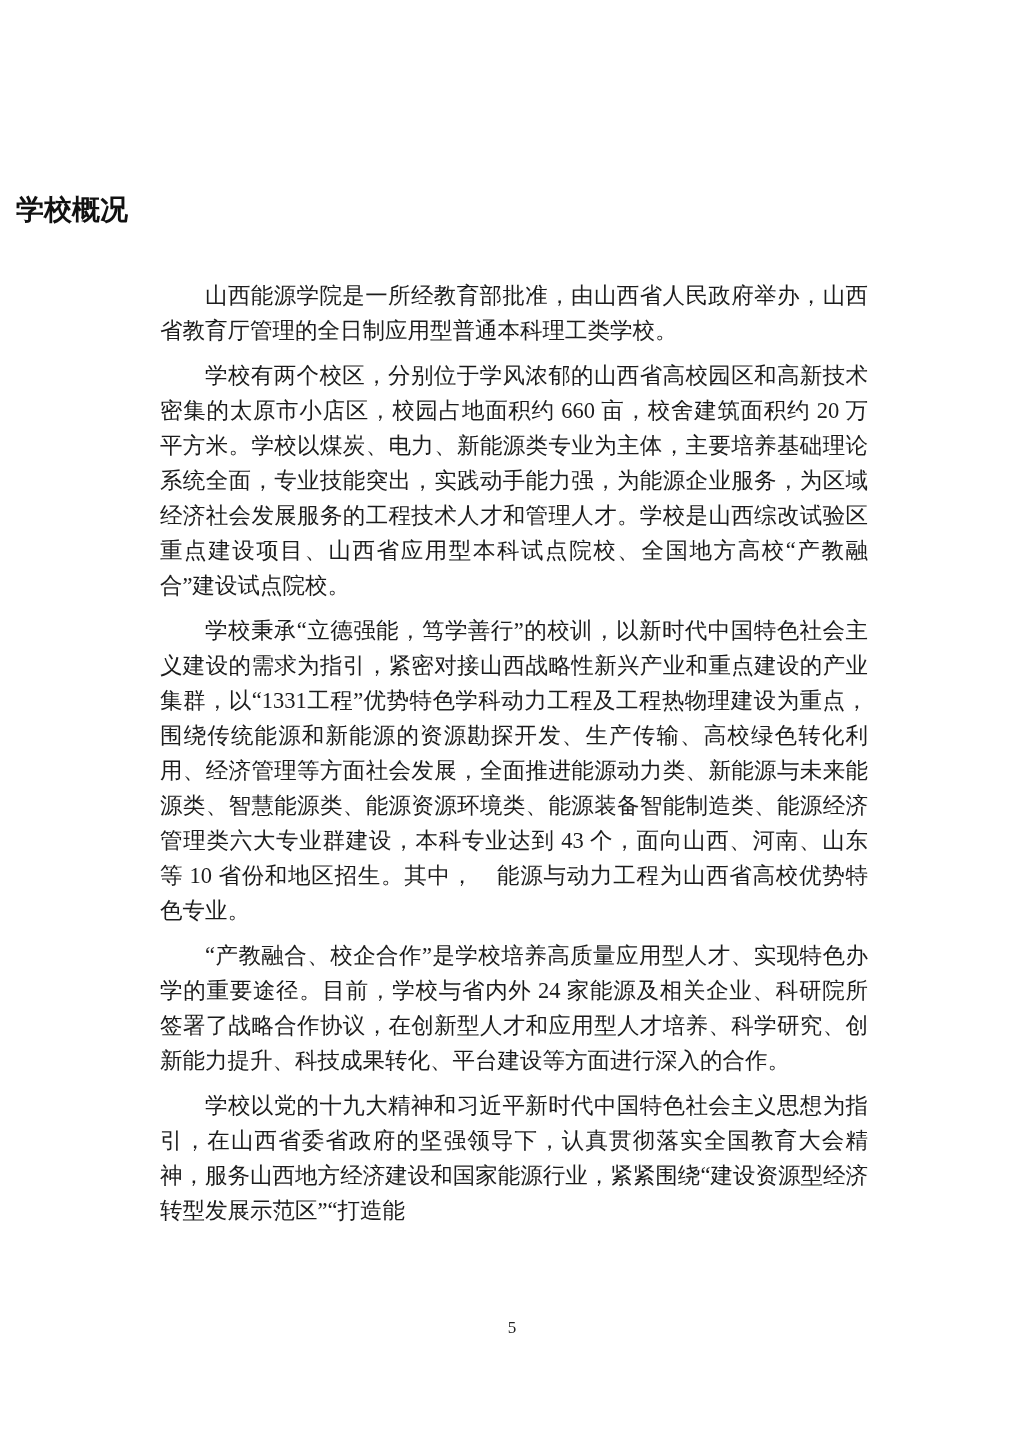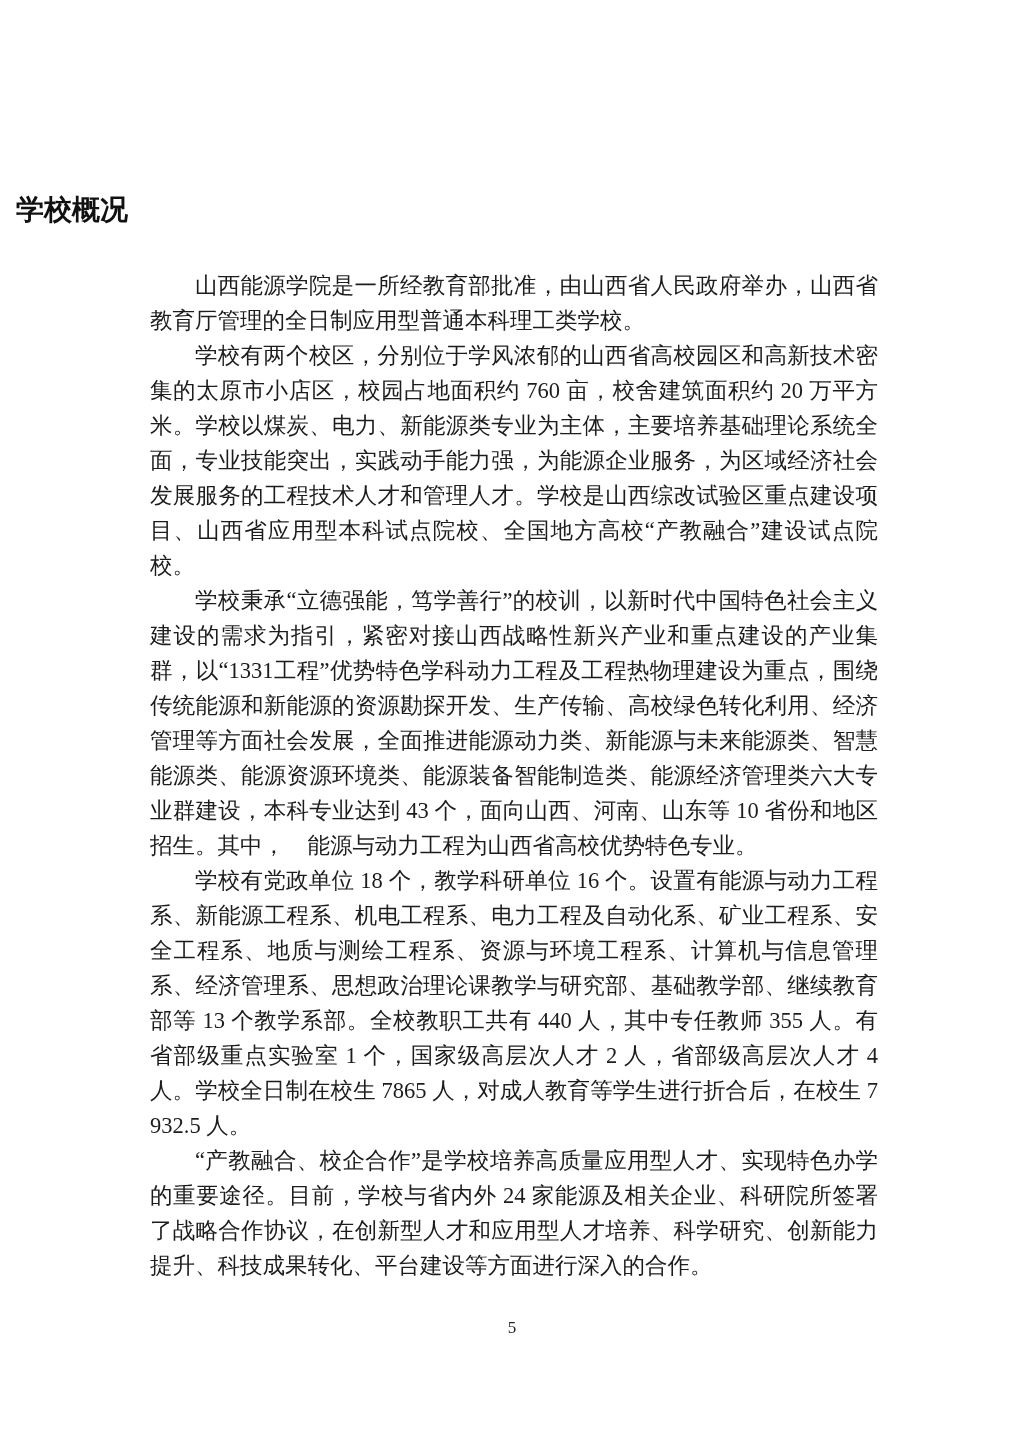--- a/index.html
+++ b/index.html
@@ -32,21 +32,21 @@
     top: 268px;
     left: 150px;
     width: 728px;
     font-family: "Liberation Serif", "DejaVu Serif", serif;
     font-size: 22.5px;
     line-height: 35px;
     text-align: justify;
     color: #1c1c1c;
   }
   .doc-body p {
-    margin: 0;
+    margin: 10px;
     padding: 0;
     text-indent: 2em;
     word-break: break-all;
   }
   .page-number {
     position: absolute;
     top: 1318px;
     left: 0;
     width: 100%;
     text-align: center;
@@ -57,21 +57,21 @@
 </style>
 </head>
 <body>
 
 <div class="page">
 
   <h1 class="doc-title">学校概况</h1>
 
   <div class="doc-body">
     <p>山西能源学院是一所经教育部批准，由山西省人民政府举办，山西省教育厅管理的全日制应用型普通本科理工类学校。</p>
-    <p>学校有两个校区，分别位于学风浓郁的山西省高校园区和高新技术密集的太原市小店区，校园占地面积约 760 亩，校舍建筑面积约 20 万平方米。学校以煤炭、电力、新能源类专业为主体，主要培养基础理论系统全面，专业技能突出，实践动手能力强，为能源企业服务，为区域经济社会发展服务的工程技术人才和管理人才。学校是山西综改试验区重点建设项目、山西省应用型本科试点院校、全国地方高校“产教融合”建设试点院校。</p>
+    <p>学校有两个校区，分别位于学风浓郁的山西省高校园区和高新技术密集的太原市小店区，校园占地面积约 660 亩，校舍建筑面积约 20 万平方米。学校以煤炭、电力、新能源类专业为主体，主要培养基础理论系统全面，专业技能突出，实践动手能力强，为能源企业服务，为区域经济社会发展服务的工程技术人才和管理人才。学校是山西综改试验区重点建设项目、山西省应用型本科试点院校、全国地方高校“产教融合”建设试点院校。</p>
     <p>学校秉承“立德强能，笃学善行”的校训，以新时代中国特色社会主义建设的需求为指引，紧密对接山西战略性新兴产业和重点建设的产业集群，以“1331工程”优势特色学科动力工程及工程热物理建设为重点，围绕传统能源和新能源的资源勘探开发、生产传输、高校绿色转化利用、经济管理等方面社会发展，全面推进能源动力类、新能源与未来能源类、智慧能源类、能源资源环境类、能源装备智能制造类、能源经济管理类六大专业群建设，本科专业达到 43 个，面向山西、河南、山东等 10 省份和地区招生。其中，　能源与动力工程为山西省高校优势特色专业。</p>
-    <p>学校有党政单位 18 个，教学科研单位 16 个。设置有能源与动力工程系、新能源工程系、机电工程系、电力工程及自动化系、矿业工程系、安全工程系、地质与测绘工程系、资源与环境工程系、计算机与信息管理系、经济管理系、思想政治理论课教学与研究部、基础教学部、继续教育部等 13 个教学系部。全校教职工共有 440 人，其中专任教师 355 人。有省部级重点实验室 1 个，国家级高层次人才 2 人，省部级高层次人才 4 人。学校全日制在校生 7865 人，对成人教育等学生进行折合后，在校生 7932.5 人。</p>
     <p>“产教融合、校企合作”是学校培养高质量应用型人才、实现特色办学的重要途径。目前，学校与省内外 24 家能源及相关企业、科研院所签署了战略合作协议，在创新型人才和应用型人才培养、科学研究、创新能力提升、科技成果转化、平台建设等方面进行深入的合作。</p>
+    <p>学校以党的十九大精神和习近平新时代中国特色社会主义思想为指引，在山西省委省政府的坚强领导下，认真贯彻落实全国教育大会精神，服务山西地方经济建设和国家能源行业，紧紧围绕“建设资源型经济转型发展示范区”“打造能</p>
   </div>
 
   <div class="page-number">5</div>
 
 </div>
 
 </body></html>

